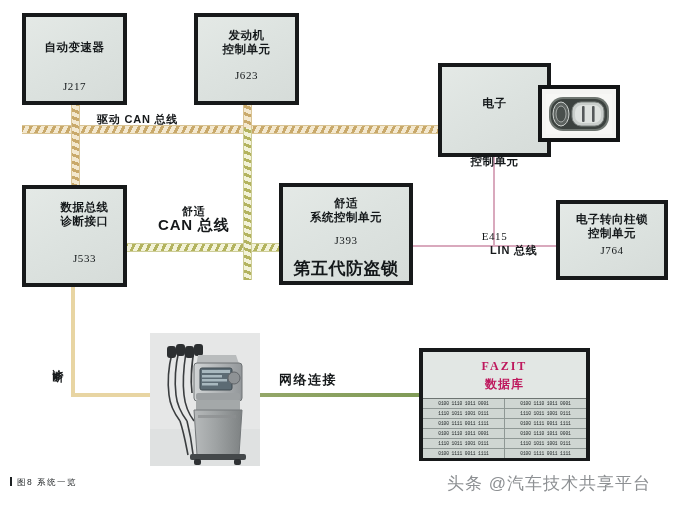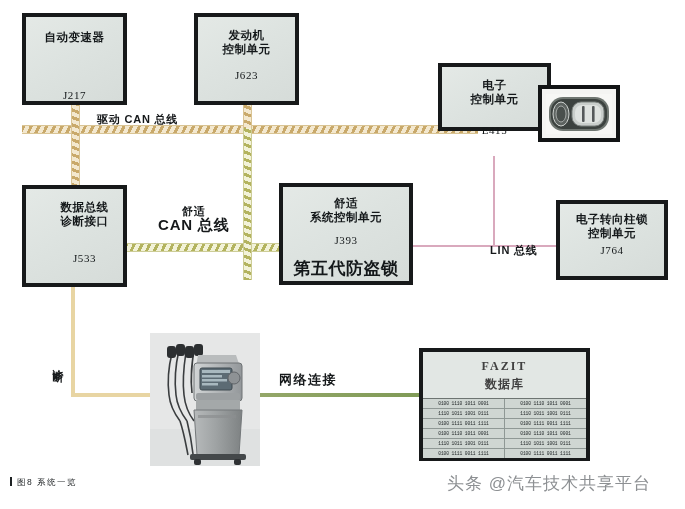--- a/index.html
+++ b/index.html
@@ -145,21 +145,21 @@
     border: 4px solid #17191a;
     background: #e2e7e4;
     z-index: 6;
     display: flex;
     flex-direction: column;
   }
   .fazit-head {
     flex: 0 0 auto;
     padding: 7px 0 5px;
     text-align: center;
-    color: #404040;
+    color: #be185d;
   }
   .fazit-head .t1 {
     font-family: "Liberation Serif", serif;
     font-size: 12px;
     letter-spacing: 2px;
     font-weight: 700;
   }
   .fazit-head .t2 {
     font-size: 12px;
     font-weight: 700;
@@ -232,32 +232,32 @@
   <div class="line bus-comfort-v" style="left:243px; top:128px; width:7px; height:152px;"></div>
 
   <div class="line bus-lin" style="left:493px; top:156px; width:2px; height:91px;"></div>
   <div class="line bus-lin" style="left:413px; top:245px; width:145px; height:2px;"></div>
 
   <div class="line bus-diag" style="left:71px; top:287px; width:4px; height:110px;"></div>
   <div class="line bus-diag" style="left:71px; top:393px; width:110px; height:4px;"></div>
 
   <div class="line bus-net" style="left:150px; top:393px; width:272px; height:4px;"></div>
 
-  <div class="ecu" style="left:22px; top:13px; width:105px; height:92px; justify-content:space-between; padding-top:13px;">
+  <div class="ecu" style="left:22px; top:13px; width:105px; height:92px; justify-content:center; padding-top:13px;">
     <div class="name">自动变速器</div>
     <div class="code" style="margin-top:26px;">J217</div>
   </div>
 
   <div class="ecu" style="left:194px; top:13px; width:105px; height:92px; justify-content:flex-start; padding-top:11px;">
     <div class="name">发动机</div>
     <div class="name">控制单元</div>
     <div class="code" style="margin-top:13px;">J623</div>
   </div>
 
-  <div class="ecu" style="left:438px; top:63px; width:113px; height:68px; justify-content:flex-start; padding-top:11px;">
+  <div class="ecu" style="left:438px; top:63px; width:113px; height:94px; justify-content:flex-start; padding-top:29px;gap:44px;">
     <div class="name">电子</div>
     <div class="name">控制单元</div>
     <div class="code" style="margin-top:18px;">E415</div>
   </div>
 
   <div class="fob-frame" style="left:538px; top:85px; width:82px; height:57px;">
     <svg width="66" height="40" viewBox="0 0 66 40">
       <rect x="0" y="0" width="66" height="40" fill="#f7f7f5"></rect>
       <rect x="3" y="3" width="60" height="34" rx="14" fill="#6f7671"></rect>
       <rect x="5" y="5" width="56" height="30" rx="12" fill="#3c423f"></rect>

